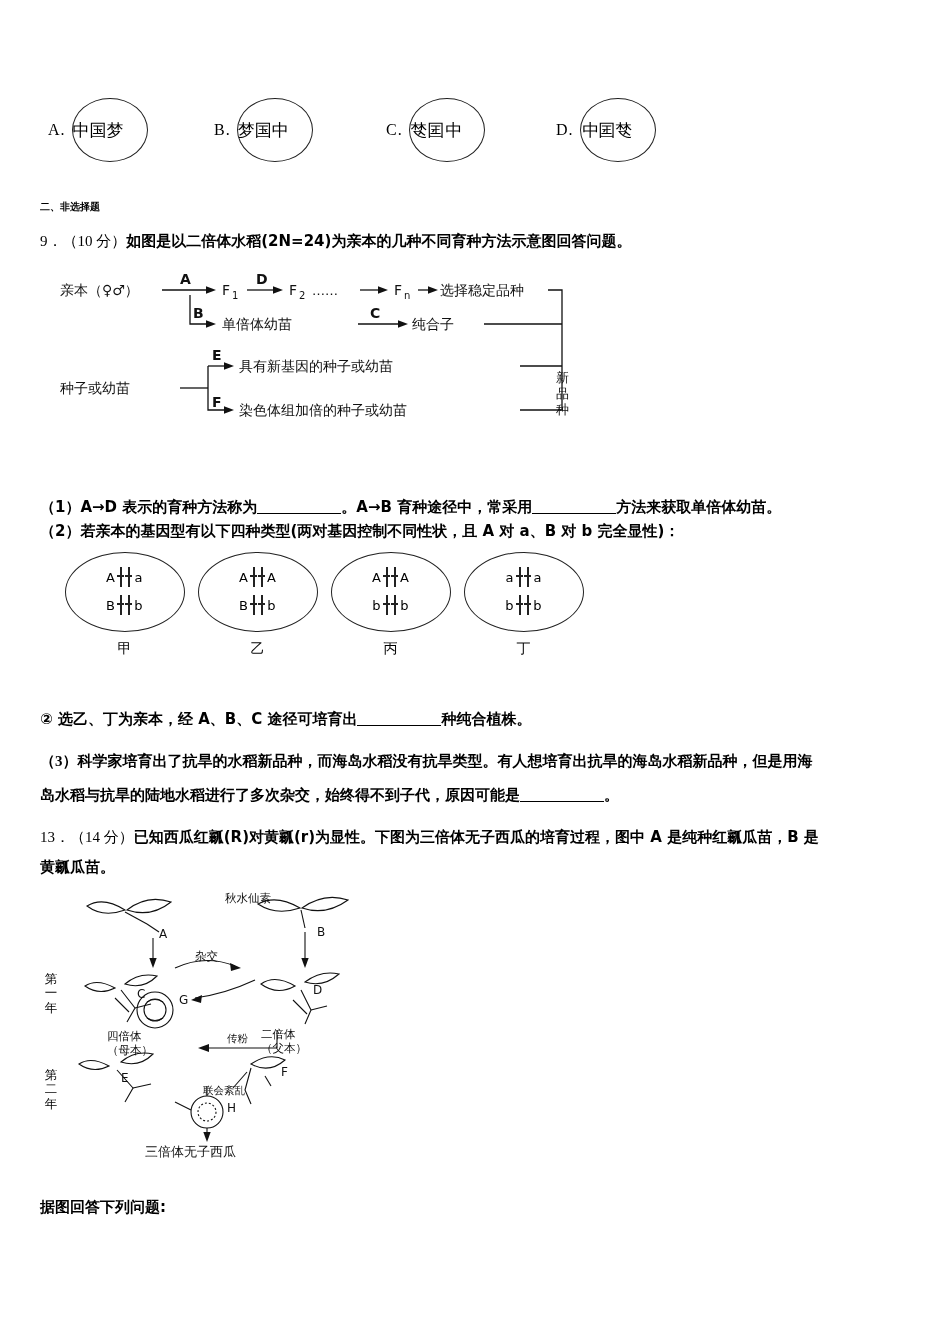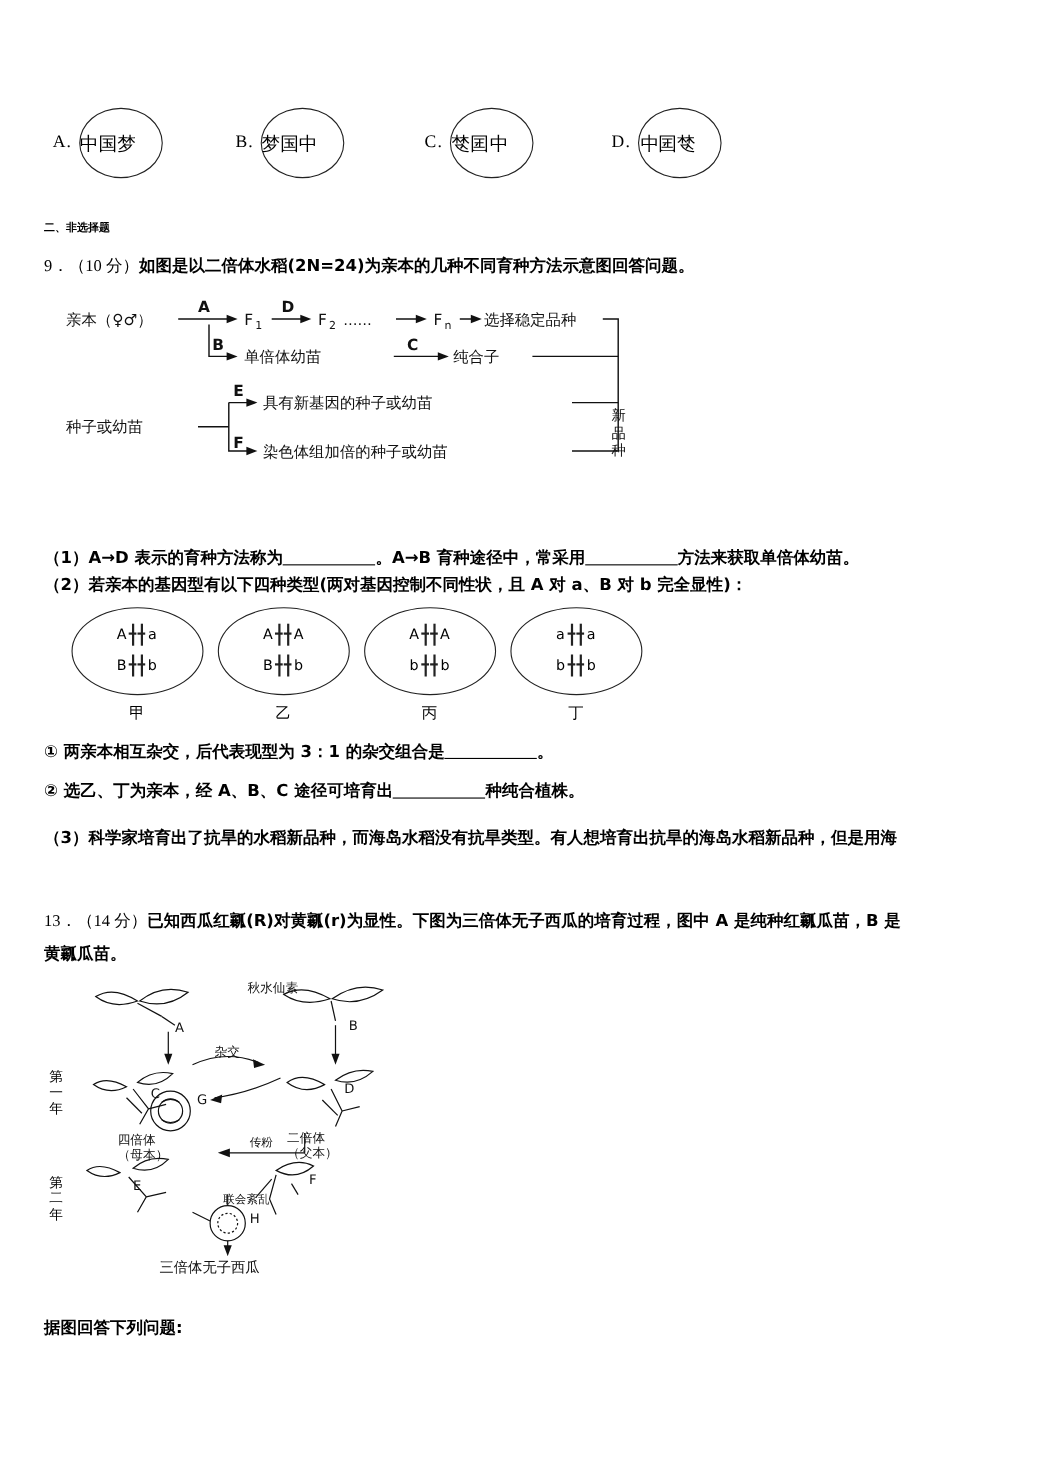--- a/index.html
+++ b/index.html
@@ -367,30 +367,30 @@
           <span class="bar"></span>
           <span class="bar"></span>
           <span class="allele">b</span>
         </div>
       </div>
       <div class="oval-caption">丁</div>
     </div>
 
   </div>
 
-  <div class="qtext" style="left:40px; top:670px;">
-    <span>① 两亲本相互杂交，后代表现型为 3：1 的杂交组合是</span><span class="blank"></span><span>。</span>
-  </div>
 
   <div class="qtext" style="left:40px; top:706px;">
     <span>② 选乙、丁为亲本，经 A、B、C 途径可培育出</span><span class="blank"></span><span>种纯合植株。</span>
   </div>
 
-  <div class="qtext" style="left:40px; top:748px; width:880px;">（3）科学家培育出了抗旱的水稻新品种，而海岛水稻没有抗旱类型。有人想培育出抗旱的海岛水稻新品种，但是用海</div>
-
+  <div class="qtext" style="left:40px; top:748px; width:880px;font-family:Liberation Serif, serif;">（3）科学家培育出了抗旱的水稻新品种，而海岛水稻没有抗旱类型。有人想培育出抗旱的海岛水稻新品种，但是用海</div>
+
+  <div class="qtext" style="left:40px; top:782px; width:880px;">
+    <span>岛水稻与抗旱的陆地水稻进行了多次杂交，始终得不到子代，原因可能是</span><span class="blank"></span><span>。</span>
+  </div>
 
   <div class="qtext" style="left:40px; top:824px; width:890px;">
     <span style="font-weight:normal; font-family:'Liberation Serif',serif;">13．</span><span style="font-weight:normal; font-family:'Liberation Serif',serif;">（14 分）</span><span>已知西瓜红瓤(R)对黄瓤(r)为显性。下图为三倍体无子西瓜的培育过程，图中 A 是纯种红瓤瓜苗，B 是</span>
   </div>
   <div class="qtext" style="left:40px; top:854px; width:890px;">黄瓤瓜苗。</div>
 
   <div class="diagram2">
     <svg width="420" height="280" viewBox="0 0 420 280" xmlns="http://www.w3.org/2000/svg">
       <g stroke="#111" stroke-width="1.1" fill="none">
 

